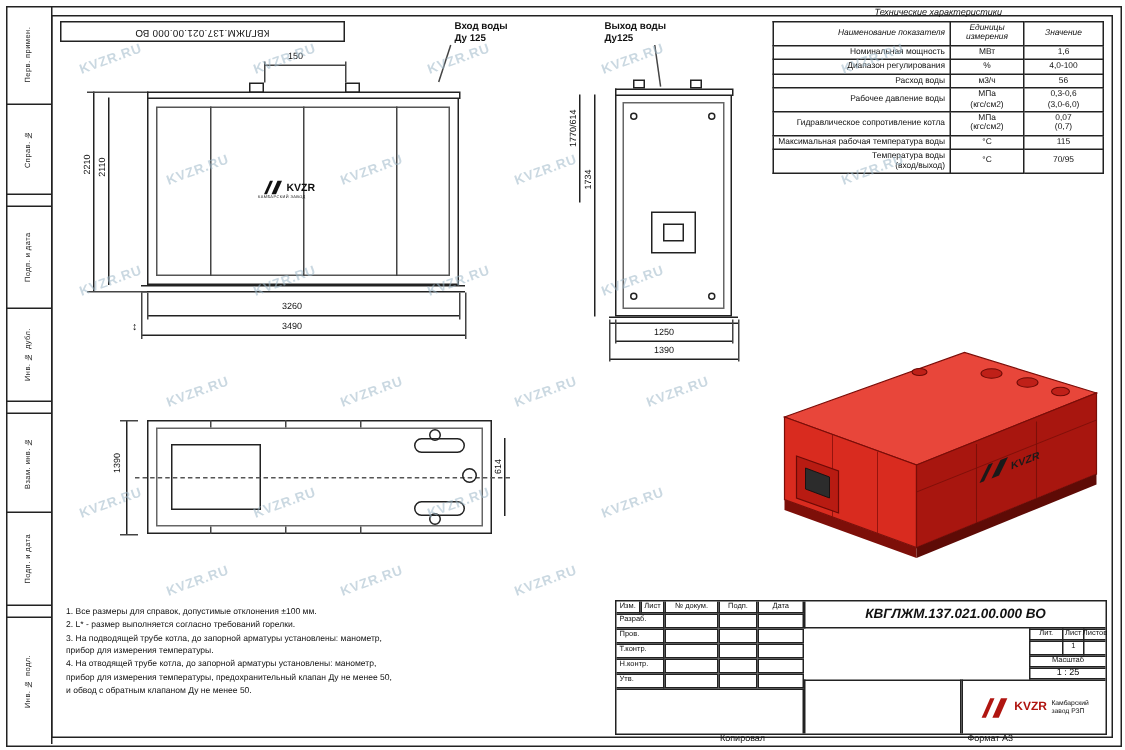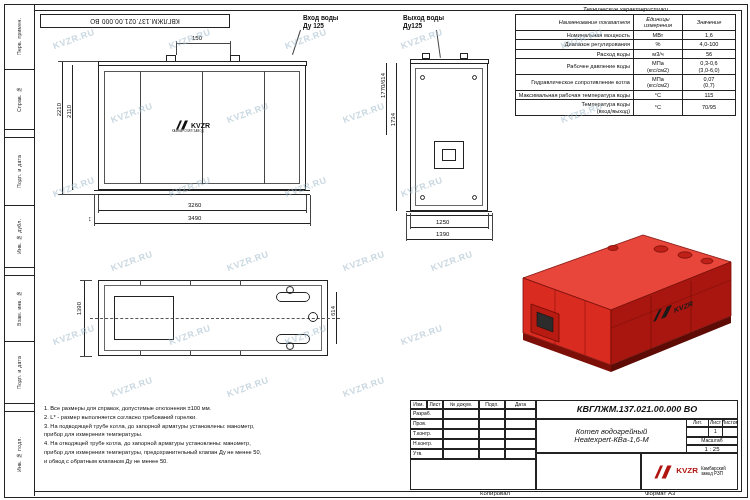--- a/index.html
+++ b/index.html
@@ -299,24 +299,20 @@
     <div>прибор для измерения температуры.</div>
     <div>4.  На отводящей трубе котла, до запорной арматуры установлены: манометр,</div>
     <div>прибор для измерения температуры, предохранительный клапан Ду не менее 50,</div>
     <div>и обвод с обратным клапаном Ду не менее 50.</div>
   </div>
 
   <div class="stamp">
 
     <div class="sb code" style="left:125px;top:0;width:201px;height:18px;border-top:none;border-right:none;">КВГЛЖМ.137.021.00.000 ВО</div>
 
-    <div class="sb" style="left:125px;top:18px;width:150px;height:34px;border-right:none;flex-direction:column;">
-      <span class="kname">Котел водогрейный</span>
-      <span class="kname">Heatexpert-КВа-1,6-М</span>
-    </div>
 
     <div class="sb" style="left:275px;top:18px;width:22px;height:8px;border-right:none;">Лит.</div>
     <div class="sb" style="left:297px;top:18px;width:14px;height:8px;border-right:none;">Лист</div>
     <div class="sb" style="left:311px;top:18px;width:15px;height:8px;border-right:none;">Листов</div>
     <div class="sb" style="left:275px;top:26px;width:22px;height:10px;border-right:none;"></div>
     <div class="sb" style="left:297px;top:26px;width:14px;height:10px;border-right:none;">1</div>
     <div class="sb" style="left:311px;top:26px;width:15px;height:10px;border-right:none;"></div>
     <div class="sb" style="left:275px;top:36px;width:51px;height:8px;border-right:none;">Масштаб</div>
     <div class="sb" style="left:275px;top:44px;width:51px;height:8px;border-right:none;font-size:6px;">1 : 25</div>
 

